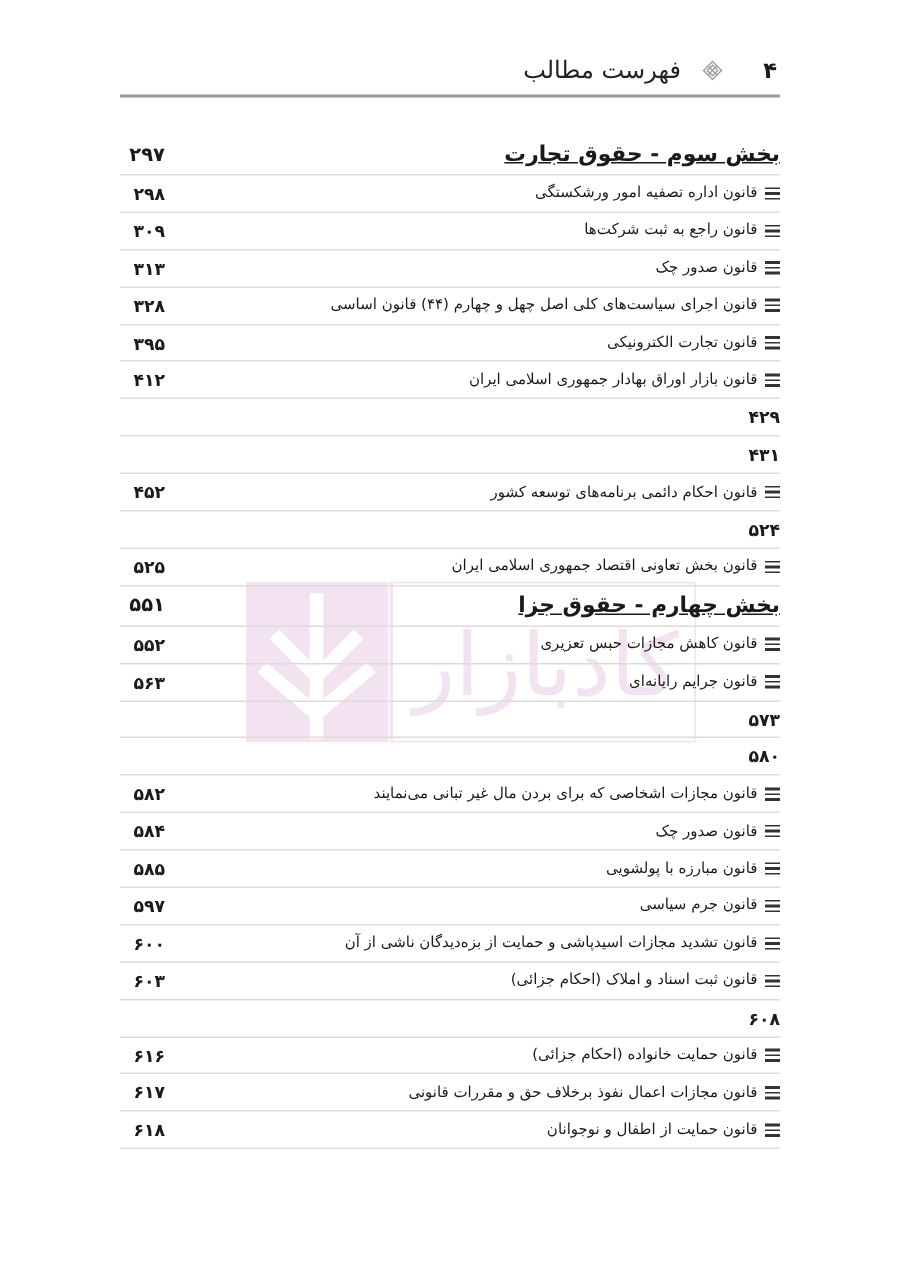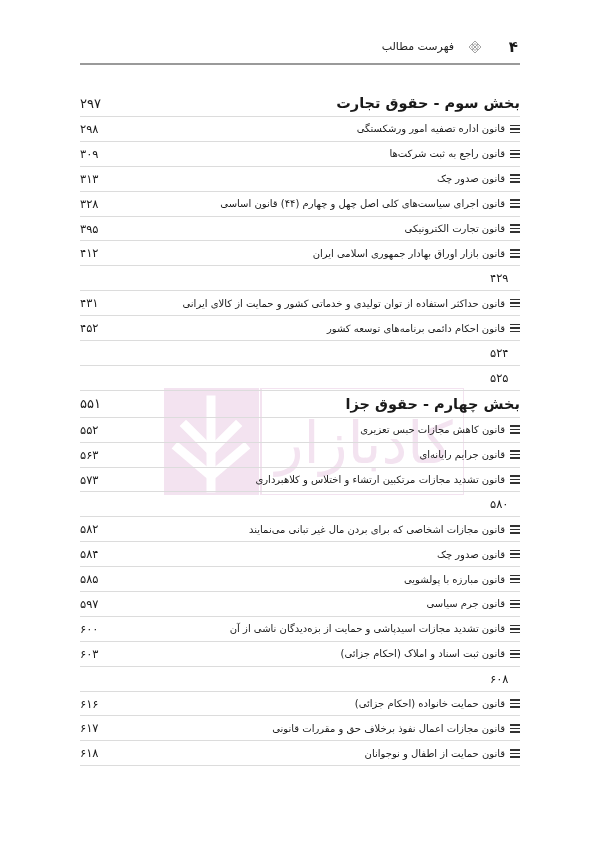--- a/index.html
+++ b/index.html
@@ -7,38 +7,38 @@
       width: 600px; height: 851px; position: relative; overflow: hidden;
       font-family: "DejaVu Sans", sans-serif; color: #1a1a1a;
     }
     .page-header {
       position: absolute; left: 80px; top: 30px; width: 440px; height: 33px;
       direction: rtl; display: flex; align-items: center;
       border-bottom: 2px solid #9a9a9a;
     }
     .page-num { font-size: 15px; font-weight: bold; margin-right: 2px; width: 22px; text-align: right; }
     .ornament { width: 26px; display: flex; justify-content: center; margin: 0 8px; }
-    .header-title { font-size: 11px; color: #222; }
+    .header-title { font-size: 16px; color: #222; }
 
     .watermark {
       position: absolute; left: 164px; top: 388px; width: 300px; height: 79px;
       pointer-events: none; z-index: 0; text-align: center;
     }
 
     .toc {
       position: absolute; left: 80px; top: 90px; width: 440px; direction: rtl; z-index: 1;
     }
     .row {
       display: flex; align-items: center; justify-content: space-between;
       height: 24.9px; border-bottom: 1.5px solid #dcdcdc; box-sizing: border-box;
     }
     .row.heading { height: 27px; }
     .row .label { display: flex; align-items: center; font-size: 10px; white-space: nowrap; }
-    .row.heading .label { font-size: 14.5px; font-weight: bold; }
-    .row .page { font-size: 11.5px; font-weight: normal; direction: ltr; min-width: 30px; text-align: left; }
+    .row.heading .label { font-size: 14.5px; font-weight: bold; text-decoration: underline; }
+    .row .page { font-size: 11.5px; font-weight: bold; direction: ltr; min-width: 30px; text-align: right; }
     .row.heading .page { font-size: 13px; }
     .menu-icon { display: inline-block; width: 10px; margin-left: 5px; }
     .menu-icon span { display: block; height: 1.5px; background: #333; margin: 2px 0; }
   </style>
 </head>
 <body>
 
 <div class="page-header">
   <span class="page-num">۴</span>
   <span class="ornament">
@@ -136,45 +136,45 @@
           <span></span>
         </span>
         <span>قانون بازار اوراق بهادار جمهوری اسلامی ایران</span>
       </span>
       <span class="page">۴۱۲</span>
     </div>
     <div class="row">
       <span class="page">۴۲۹</span>
     </div>
     <div class="row">
-      <span class="label">
-        <span class="menu-icon">
-          <span></span>
-          <span></span>
-          <span></span>
-        </span>
-        <span>قانون حداکثر استفاده از توان تولیدی و خدماتی کشور و حمایت از کالای ایرانی</span>
-      </span>
       <span class="page">۴۳۱</span>
     </div>
     <div class="row">
       <span class="label">
         <span class="menu-icon">
           <span></span>
           <span></span>
           <span></span>
         </span>
         <span>قانون احکام دائمی برنامه‌های توسعه کشور</span>
       </span>
       <span class="page">۴۵۲</span>
     </div>
     <div class="row">
       <span class="page">۵۲۴</span>
     </div>
     <div class="row">
+      <span class="label">
+        <span class="menu-icon">
+          <span></span>
+          <span></span>
+          <span></span>
+        </span>
+        <span>قانون بخش تعاونی اقتصاد جمهوری اسلامی ایران</span>
+      </span>
       <span class="page">۵۲۵</span>
     </div>
     <div class="row heading">
       <span class="label">
         <span>بخش چهارم - حقوق جزا</span>
       </span>
       <span class="page">۵۵۱</span>
     </div>
     <div class="row">
       <span class="label">
@@ -192,28 +192,20 @@
         <span class="menu-icon">
           <span></span>
           <span></span>
           <span></span>
         </span>
         <span>قانون جرایم رایانه‌ای</span>
       </span>
       <span class="page">۵۶۳</span>
     </div>
     <div class="row">
-      <span class="label">
-        <span class="menu-icon">
-          <span></span>
-          <span></span>
-          <span></span>
-        </span>
-        <span>قانون تشدید مجازات مرتکبین ارتشاء و اختلاس و کلاهبرداری</span>
-      </span>
       <span class="page">۵۷۳</span>
     </div>
     <div class="row">
       <span class="page">۵۸۰</span>
     </div>
     <div class="row">
       <span class="label">
         <span class="menu-icon">
           <span></span>
           <span></span>

